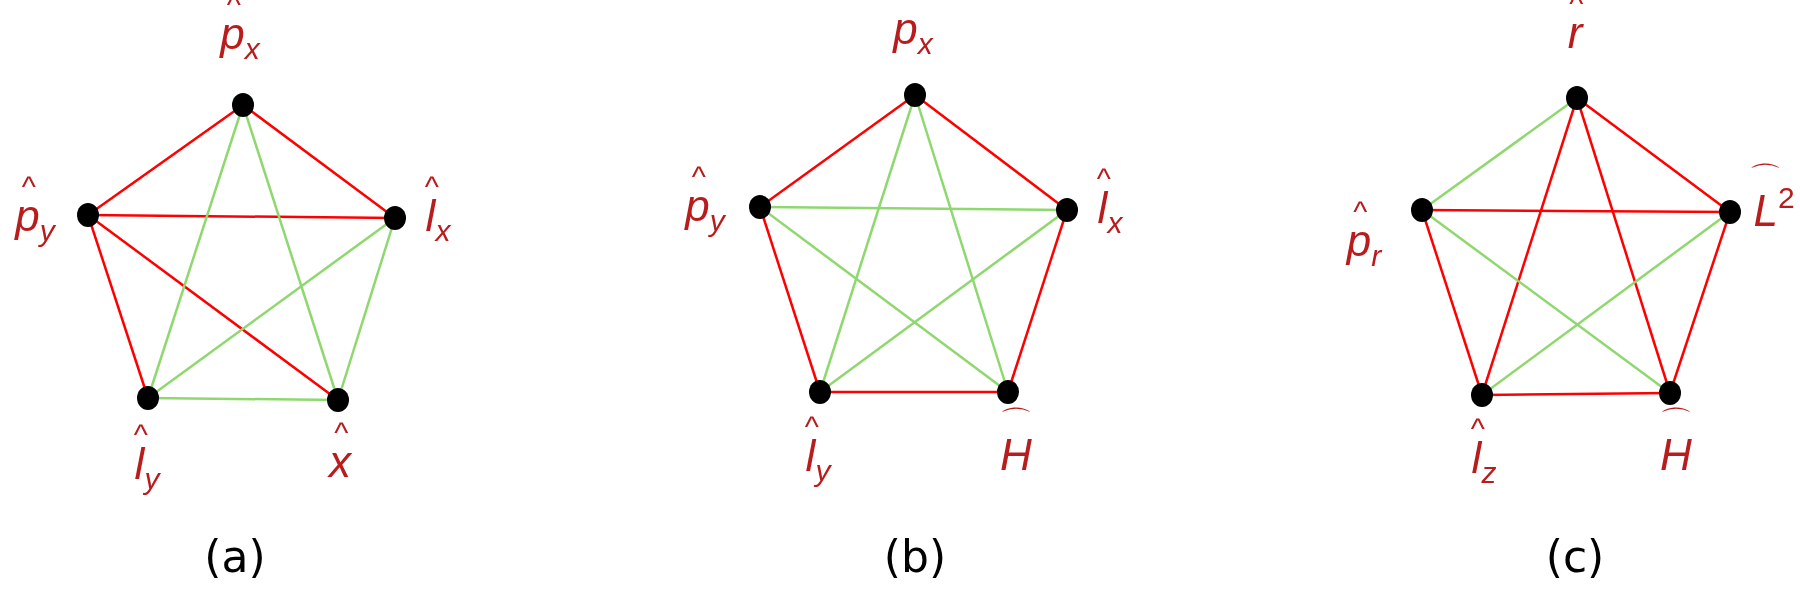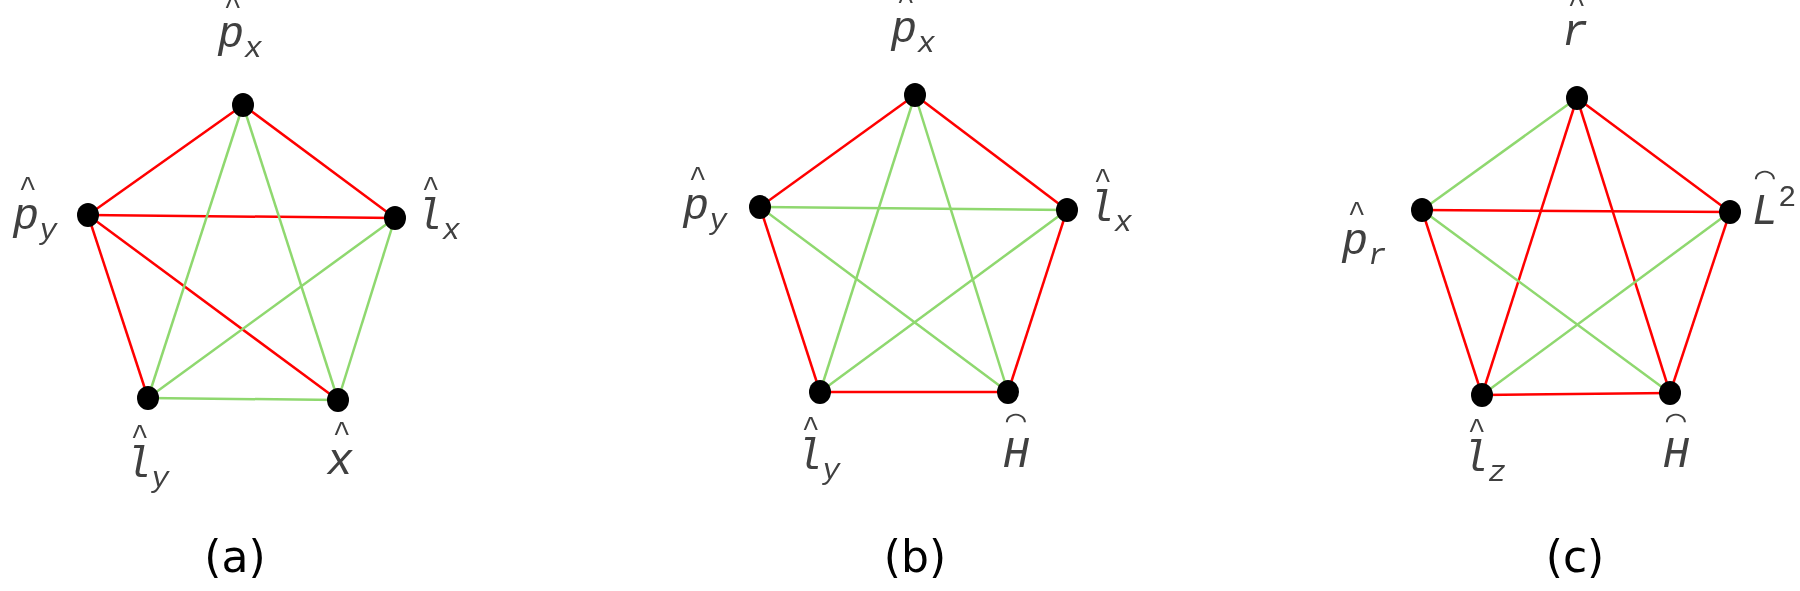--- a/index.html
+++ b/index.html
@@ -1,18 +1,18 @@
 <!DOCTYPE html>
 <html><head>
 <meta charset="utf-8">
 <style>
   html, body { margin: 0; padding: 0; background: #ffffff; }
   body { width: 1800px; height: 591px; position: relative; overflow: hidden; }
   #canvas { position: absolute; left: 0; top: 0; }
-  .lbl { position: absolute; font-family: Liberation Mono, monospace; font-style: italic; font-size: 44px; color: #404040; line-height: 1; white-space: nowrap; transform: translate(-50%, -50%); }
+  .lbl { position: absolute; font-family: Liberation Sans, sans-serif; font-style: italic; font-size: 44px; color: #b91c1c; line-height: 1; white-space: nowrap; transform: translate(-50%, -50%); }
   .lbl sub { font-size: 30px; vertical-align: -10px; }
   .lbl sup { font-size: 30px; vertical-align: 18px; font-style: normal; }
   .hat { position: relative; display: inline-block; }
   .hat::before { content: "^"; position: absolute; left: 50%; top: -22px; transform: translateX(-40%); font-style: normal; font-size: 30px; }
   .hat.wide::before { content: "⌒"; top: -26px; transform: translateX(-50%) scaleX(1.2) rotate(0deg); font-size: 28px; }
   .caption { position: absolute; font-family: "DejaVu Sans", sans-serif; font-size: 44px; color: #000; transform: translate(-50%, -50%); }
 </style>
 </head>
 <body>
 

